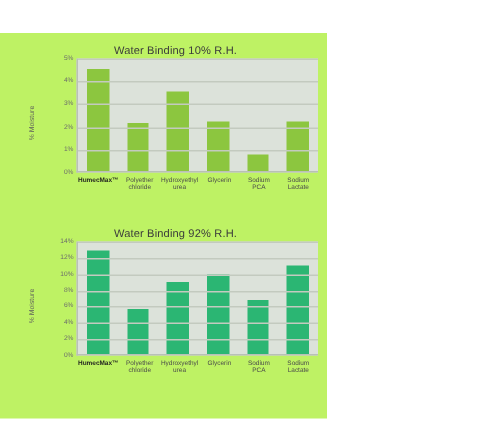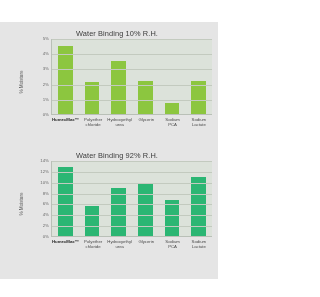--- a/index.html
+++ b/index.html
@@ -17,21 +17,21 @@
     width: 218px;
     height: 297px;
     position: relative;
     background: #ffffff;
     box-sizing: border-box;
   }
   .chart-card {
     position: absolute;
     left: 0;
     width: 218px;
-    background: #e5e5e5;
+    background: #bef264;
     box-sizing: border-box;
     padding-left: 16px;
   }
   .chart-card.top  { top: 22px;  height: 122px; }
   .chart-card.bot  { top: 144px; height: 135px; }
 
   .chart-title {
     text-align: center;
     font-size: 7.4px;
     color: #3b3b3b;

